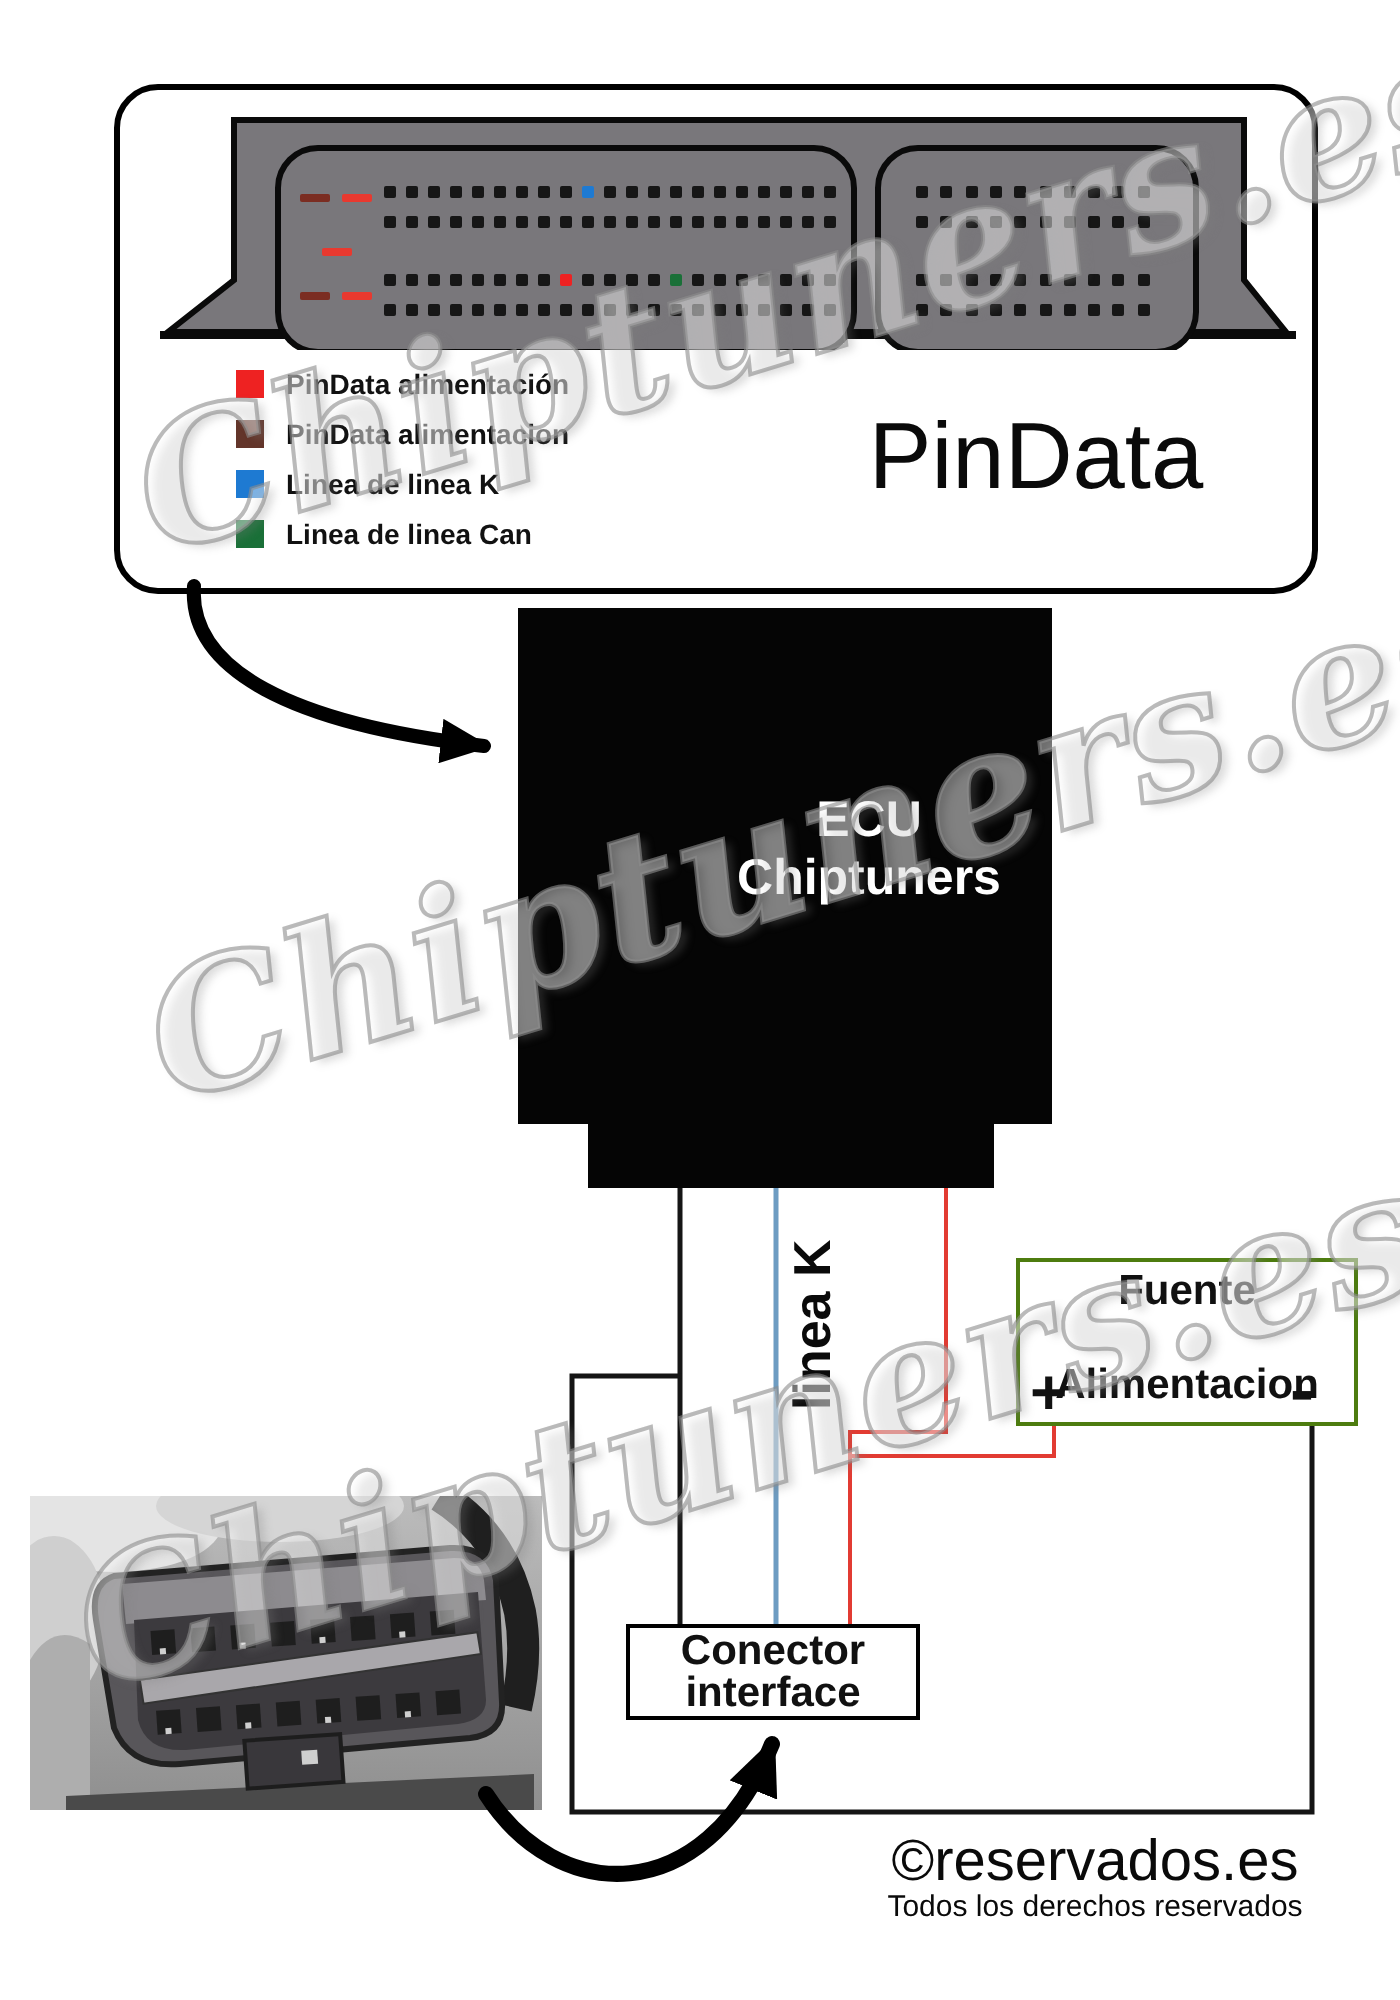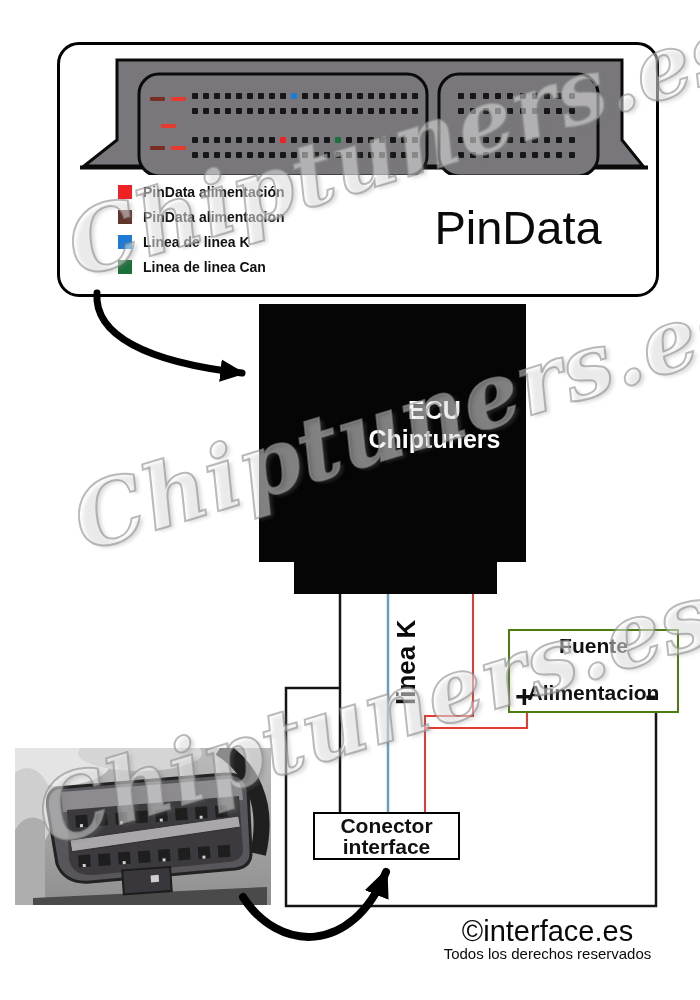--- a/index.html
+++ b/index.html
@@ -318,21 +318,21 @@
     <defs>
       <marker id="ah" markerUnits="strokeWidth" markerWidth="3.6" markerHeight="3.2" refX="3.1" refY="1.6" orient="auto">
         <path d="M0,0 L3.6,1.6 L0,3.2 Z" fill="#000"></path>
       </marker>
     </defs>
     <path d="M97,293 C94,335 146,362 242,373" fill="none" stroke="#000" stroke-width="7" stroke-linecap="round" marker-end="url(#ah)"></path>
     <path d="M243,897 C278,952 352,956 386,872" fill="none" stroke="#000" stroke-width="8" stroke-linecap="round" marker-end="url(#ah)"></path>
   </svg>
 
   <div class="footer">
-    <div class="copyright">©interface.es</div>
+    <div class="copyright">©reservados.es</div>
     <div class="rights">Todos los derechos reservados</div>
   </div>
 
   <div class="wm" style="left:70px;top:196px;">Chiptuners.es</div>
   <div class="wm" style="left:76px;top:470px;">Chiptuners.es</div>
   <div class="wm" style="left:40px;top:764px;">Chiptuners.es</div>
 
 </div>
 
 </body></html>

